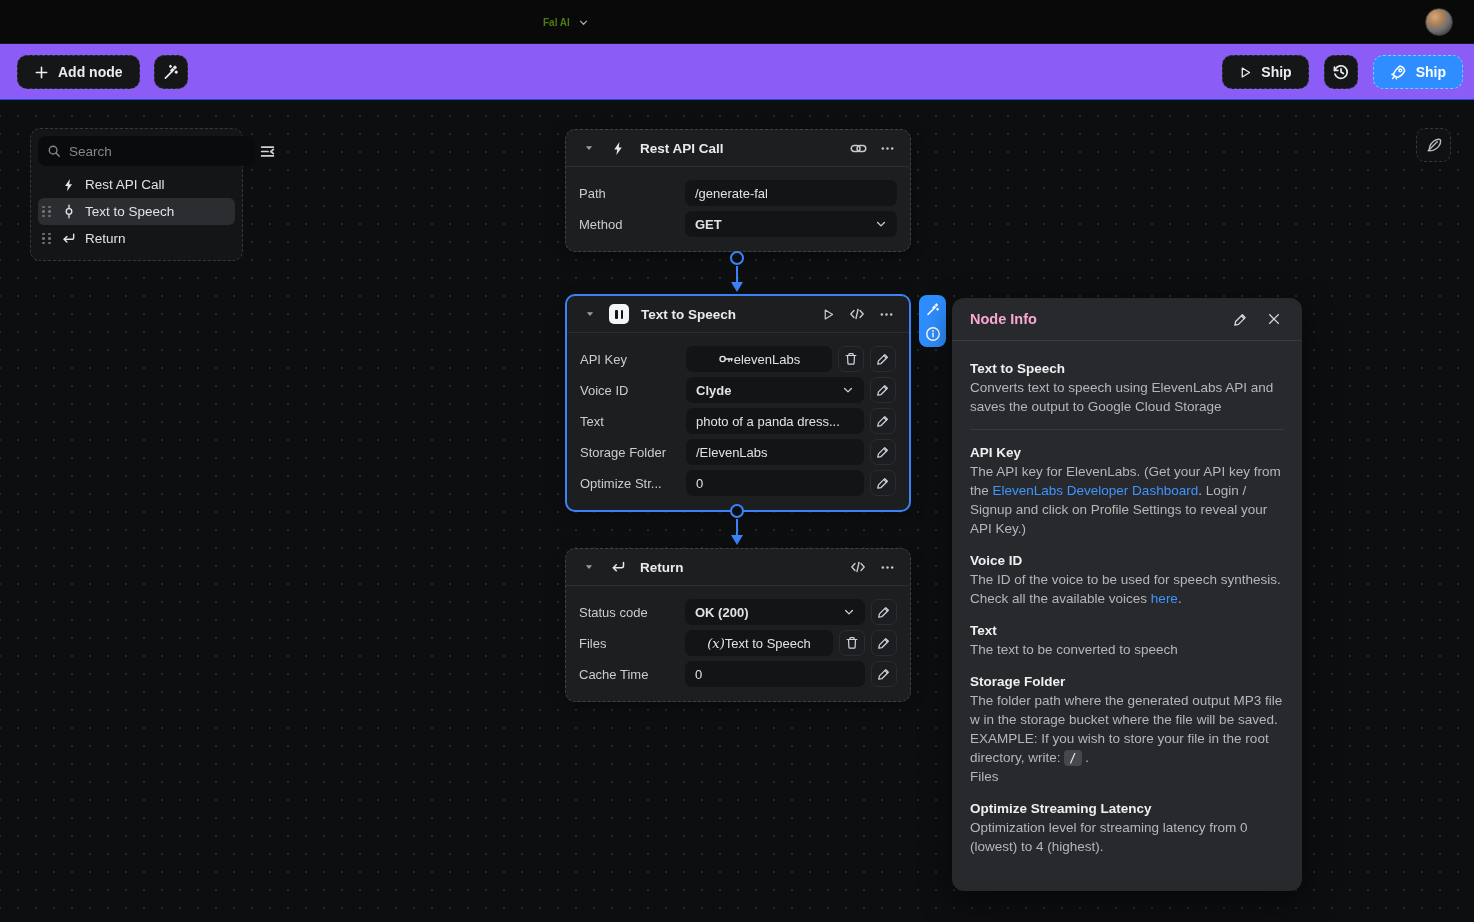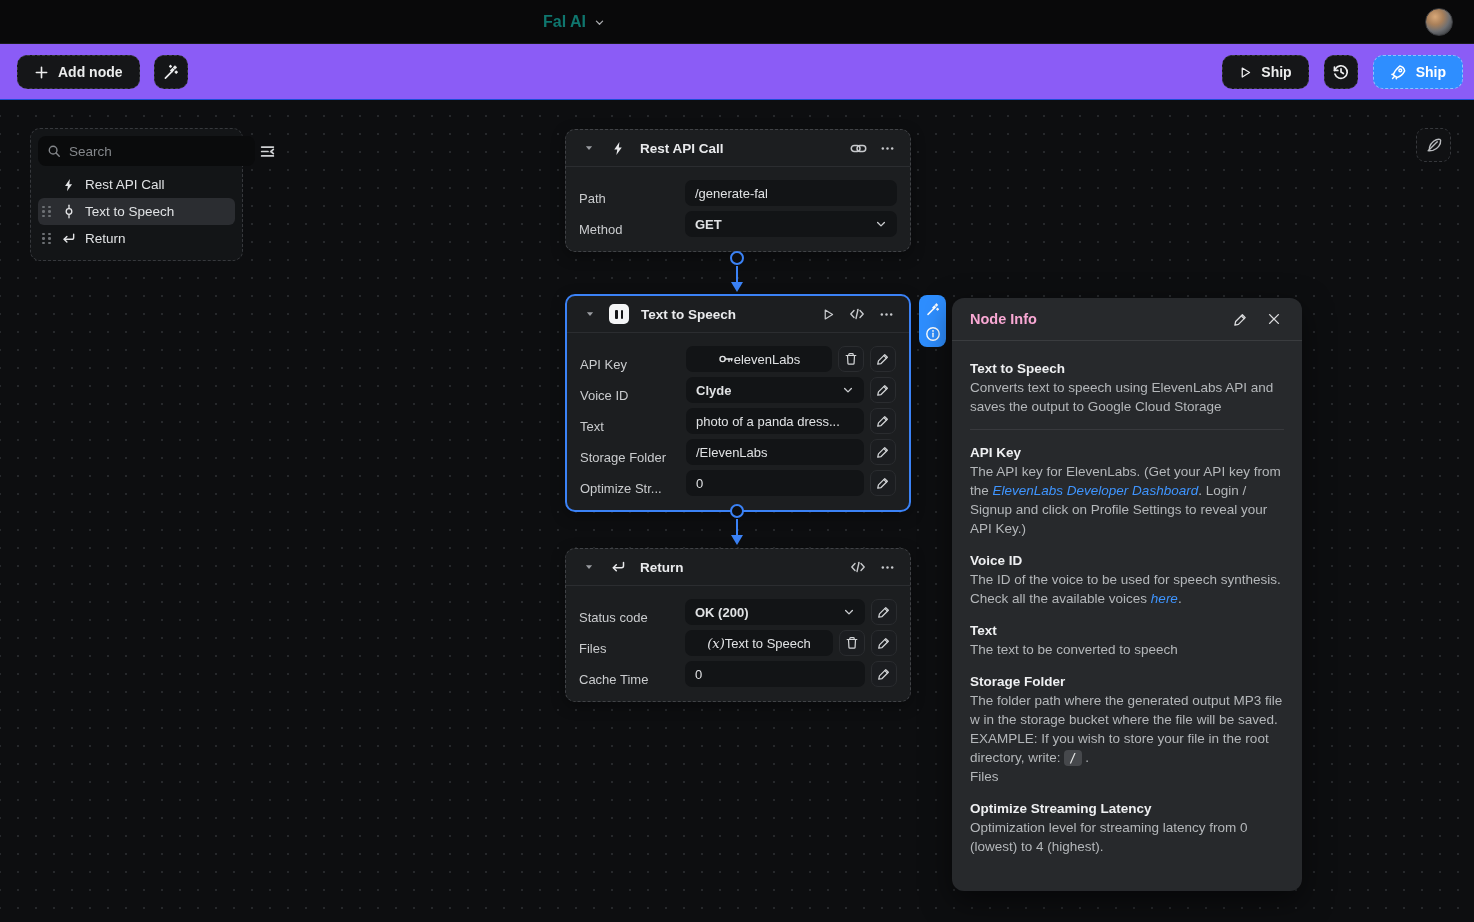--- a/index.html
+++ b/index.html
@@ -2,21 +2,21 @@
 <html><head>
 <meta charset="utf-8">
 <style>
   * { margin:0; padding:0; box-sizing:border-box; }
   html,body { width:1474px; height:922px; background:#0b0c0d; overflow:hidden;
     font-family:"Liberation Sans","DejaVu Sans",sans-serif; -webkit-font-smoothing:antialiased; }
 
   
   .topbar { position:relative; height:44px; background:#09090a; border-bottom:1px solid #1a1b1d; }
   .project { position:absolute; left:543px; top:0; height:44px; display:flex; align-items:center; gap:8px;
-    color:#0f766e; font-size:16px; font-weight:700; cursor:pointer; }
+    color:#4d7c0f; font-size:10px; font-weight:700; cursor:pointer; }
   .avatar { position:absolute; right:21px; top:8px; width:28px; height:28px; border-radius:50%;
     background:radial-gradient(circle at 35% 30%, #d9a878 0%, #b8induced 0%, #a9805a 30%, #74牛6 0%, #6e6f72 55%, #33363b 85%);
     background:radial-gradient(circle at 35% 30%, #d9a878 0%, #a9805a 32%, #6e6f72 58%, #33363b 88%);
     border:1px solid #3a3b3e; cursor:pointer; }
 
   
   .toolbar { position:relative; height:56px; background:#8b5cf6; border-bottom:1px solid #1d4ed8; }
   .btn { height:34px; display:inline-flex; align-items:center; gap:9px; padding:0 16px;
     background:#151618; border:1px dashed #3b3d40; border-radius:10px; color:#eceded;
     font-size:14px; font-weight:700; cursor:pointer; }
@@ -52,21 +52,21 @@
   .node { position:absolute; width:346px; background:#1c1e20; border:1px dashed #404246;
     border-radius:10px; box-shadow:0 4px 14px rgba(0,0,0,.35); }
   .node.selected { border:2px solid #3b82f6; }
   .node-header { height:36px; display:flex; align-items:center; gap:9px; padding:0 13px; cursor:grab; }
   .node-title { font-size:13.5px; font-weight:600; color:#e9eaec; margin-left:3px; }
   .spacer { flex:1; }
   .hicon { display:flex; align-items:center; justify-content:center; width:20px; height:20px;
     color:#c7c9cc; cursor:pointer; }
   .node-divider { height:1px; background:#2b2d30; margin:0 0; }
   .node-body { padding:13px 13px 14px; display:flex; flex-direction:column; gap:5px; }
-  .row { display:flex; align-items:flex-end; height:26px; }
+  .row { display:flex; align-items:center; height:26px; }
   .row-label { width:106px; flex:none; font-size:13px; color:#caccce; white-space:nowrap; overflow:hidden; }
   .controls { flex:1; display:flex; gap:6px; }
   .field { flex:1; min-width:0; height:26px; background:#121416; border-radius:7px; display:flex;
     align-items:center; padding:0 10px; font-size:13px; color:#e0e2e4; cursor:text;
     white-space:nowrap; overflow:hidden; }
   .field.select { justify-content:space-between; cursor:pointer;font-weight:bold; }
   .field.chip { justify-content:center; }
   .sq-btn { width:26px; height:26px; flex:none; background:#1b1d20; border:1px solid #2a2c2f;
     border-radius:7px; display:flex; align-items:center; justify-content:center; color:#d2d4d6; cursor:pointer; }
   .pause-badge { width:20px; height:20px; border-radius:5px; background:#f4f5f6; display:flex;
@@ -95,21 +95,21 @@
   
   .info-panel { position:absolute; left:952px; top:198px; width:350px; height:593px;
     background:#27292c; border-radius:12px; box-shadow:0 10px 30px rgba(0,0,0,.5); overflow:hidden; }
   .info-header { height:42px; display:flex; align-items:center; padding:0 18px; gap:14px; }
   .info-title { font-size:14.5px; font-weight:700; color:#f9a8d4; flex:1; }
   .info-divider { height:1px; background:#3a3c3f; }
   .info-body { padding:12px 18px 16px; font-size:13.5px; line-height:19px; color:#b4b7ba; }
   .sec-h { font-size:13.5px; font-weight:700; color:#eeeff1; margin-top:13px; }
   .sec-h.first { margin-top:6px; }
   .sec-sep { height:1px; background:#38393d; margin:13px 0 0; }
-  .ilink { color:#3f95ff; cursor:pointer; text-decoration:none;font-style:italic; }
+  .ilink { color:#3f95ff; cursor:pointer; text-decoration:none; }
   .codechip { display:inline-block; background:#46484c; color:#eceded; border-radius:4px;
     padding:0 5px; font-family:"DejaVu Sans Mono",monospace; font-size:12px; line-height:16px; }
 
   svg { display:block; }
 </style>
 </head>
 <body>
 
 <div class="topbar">
   <div class="project">

